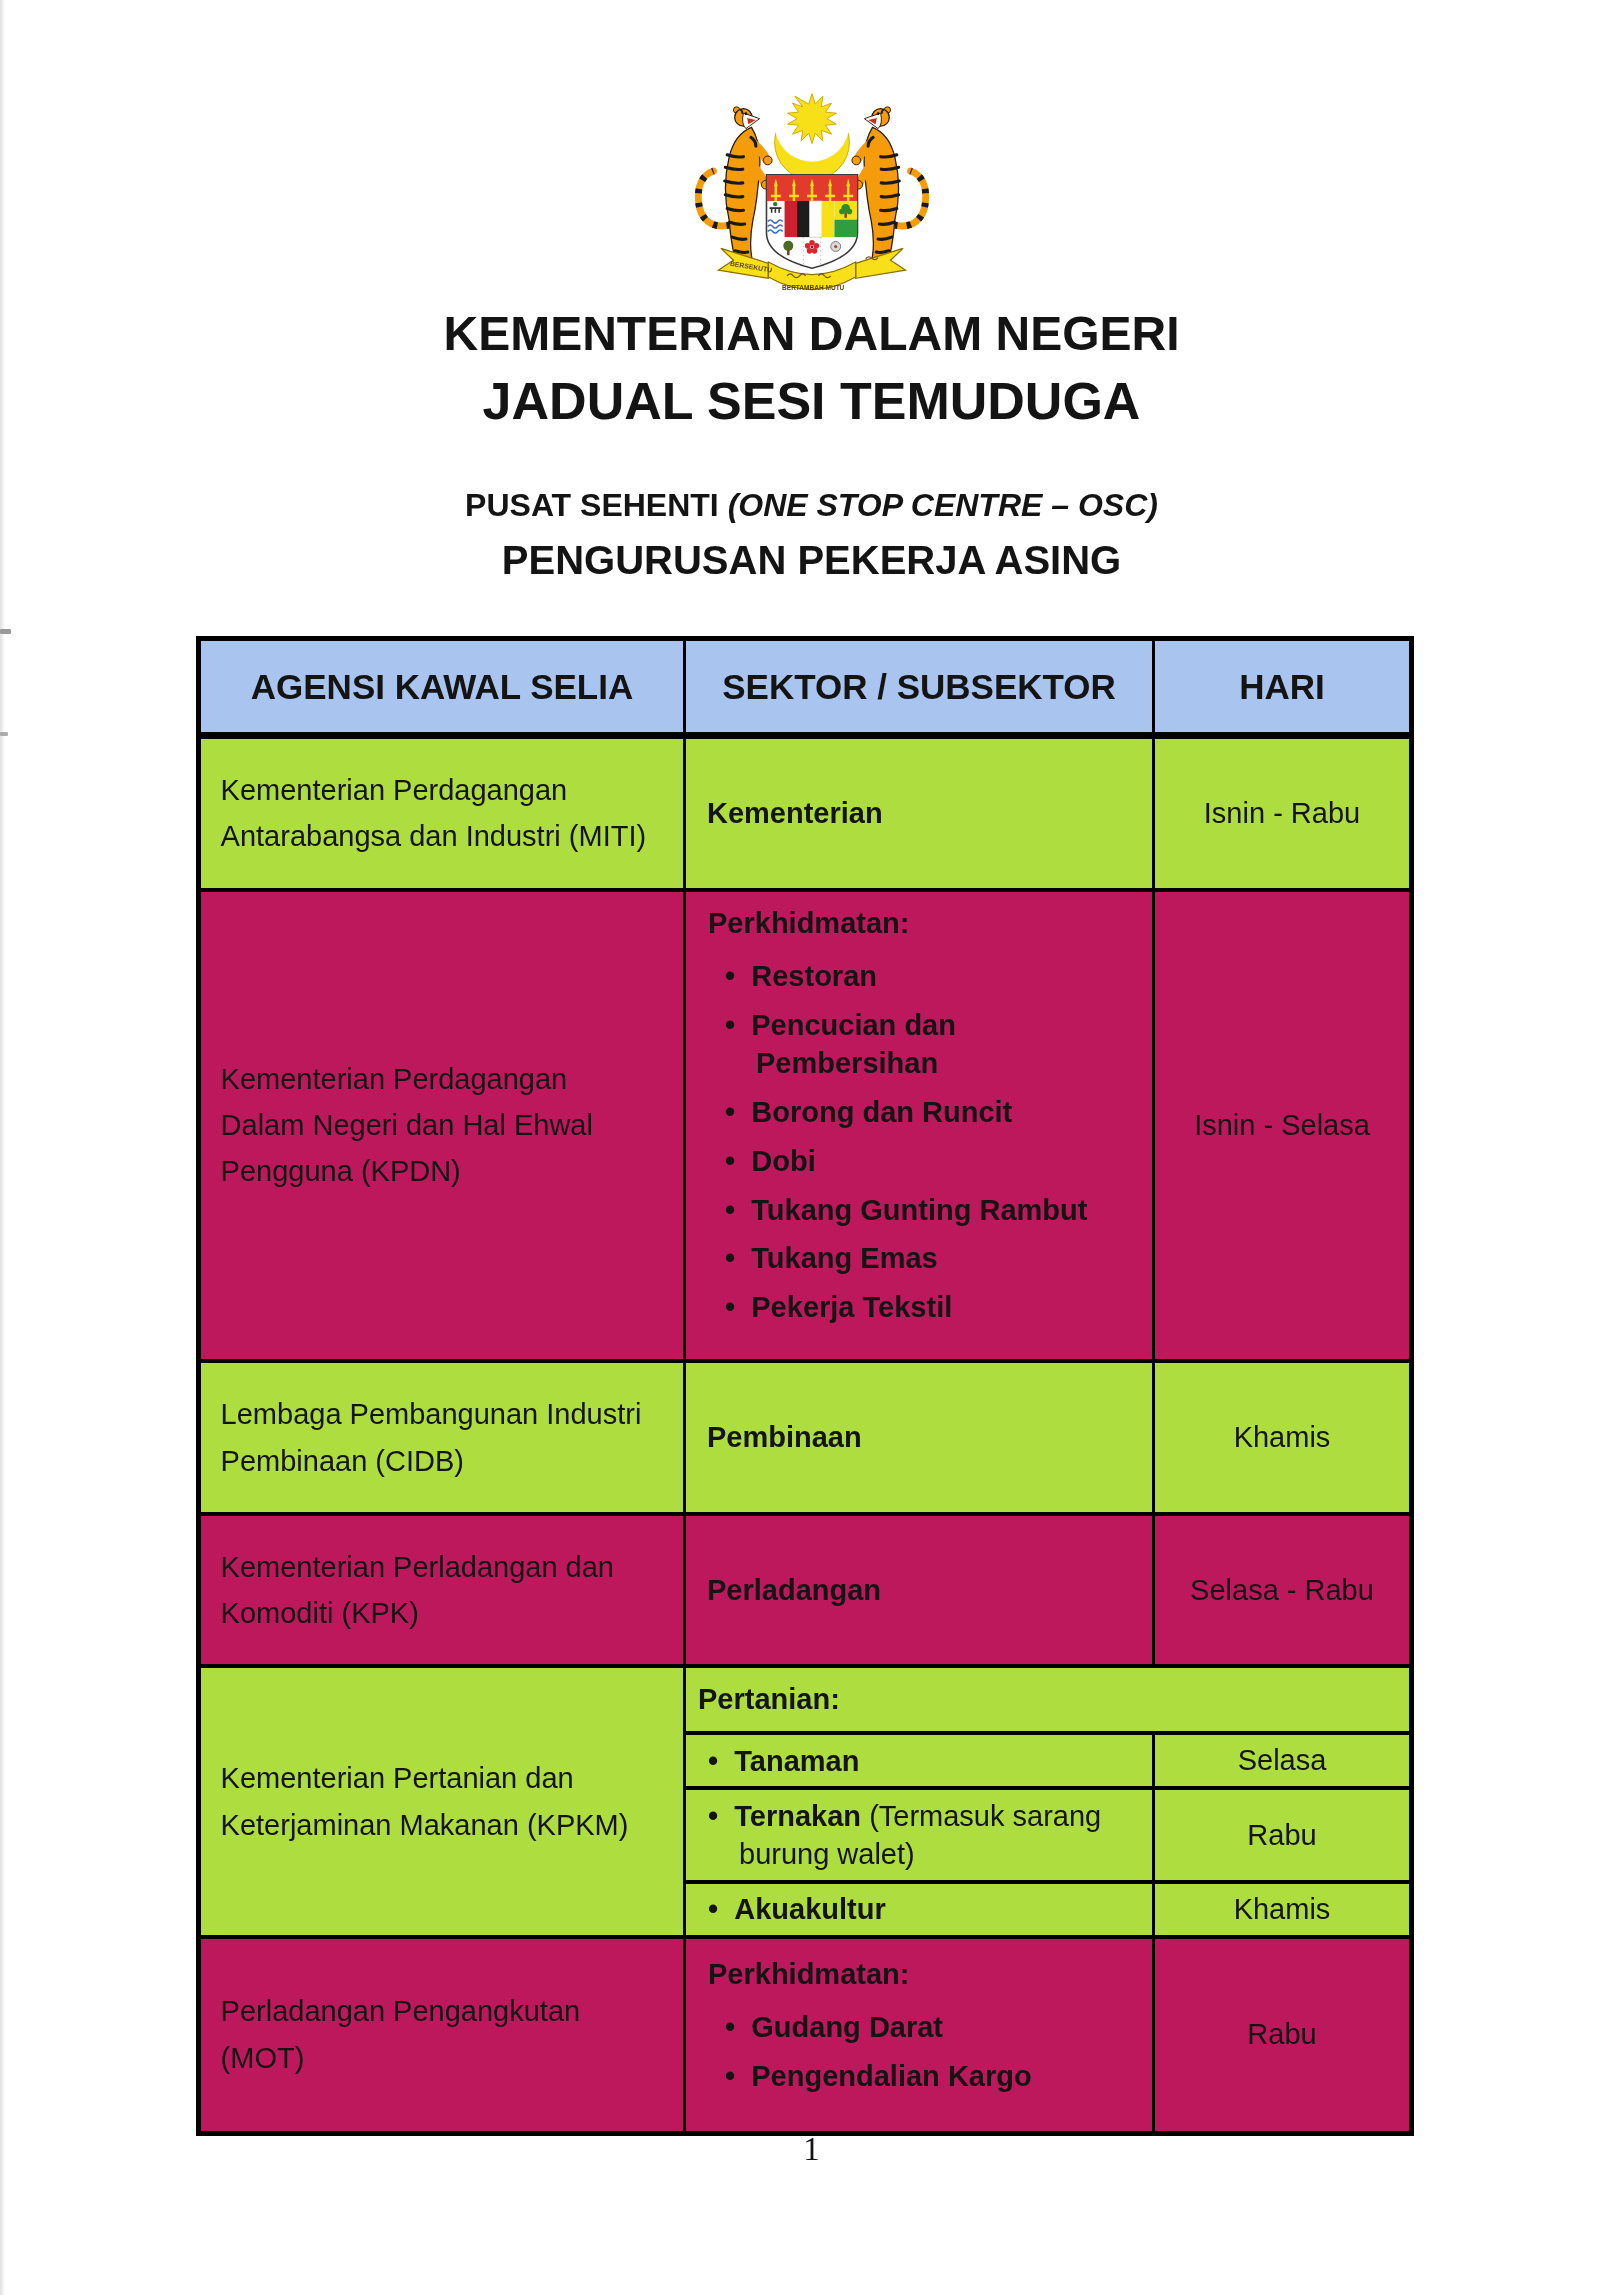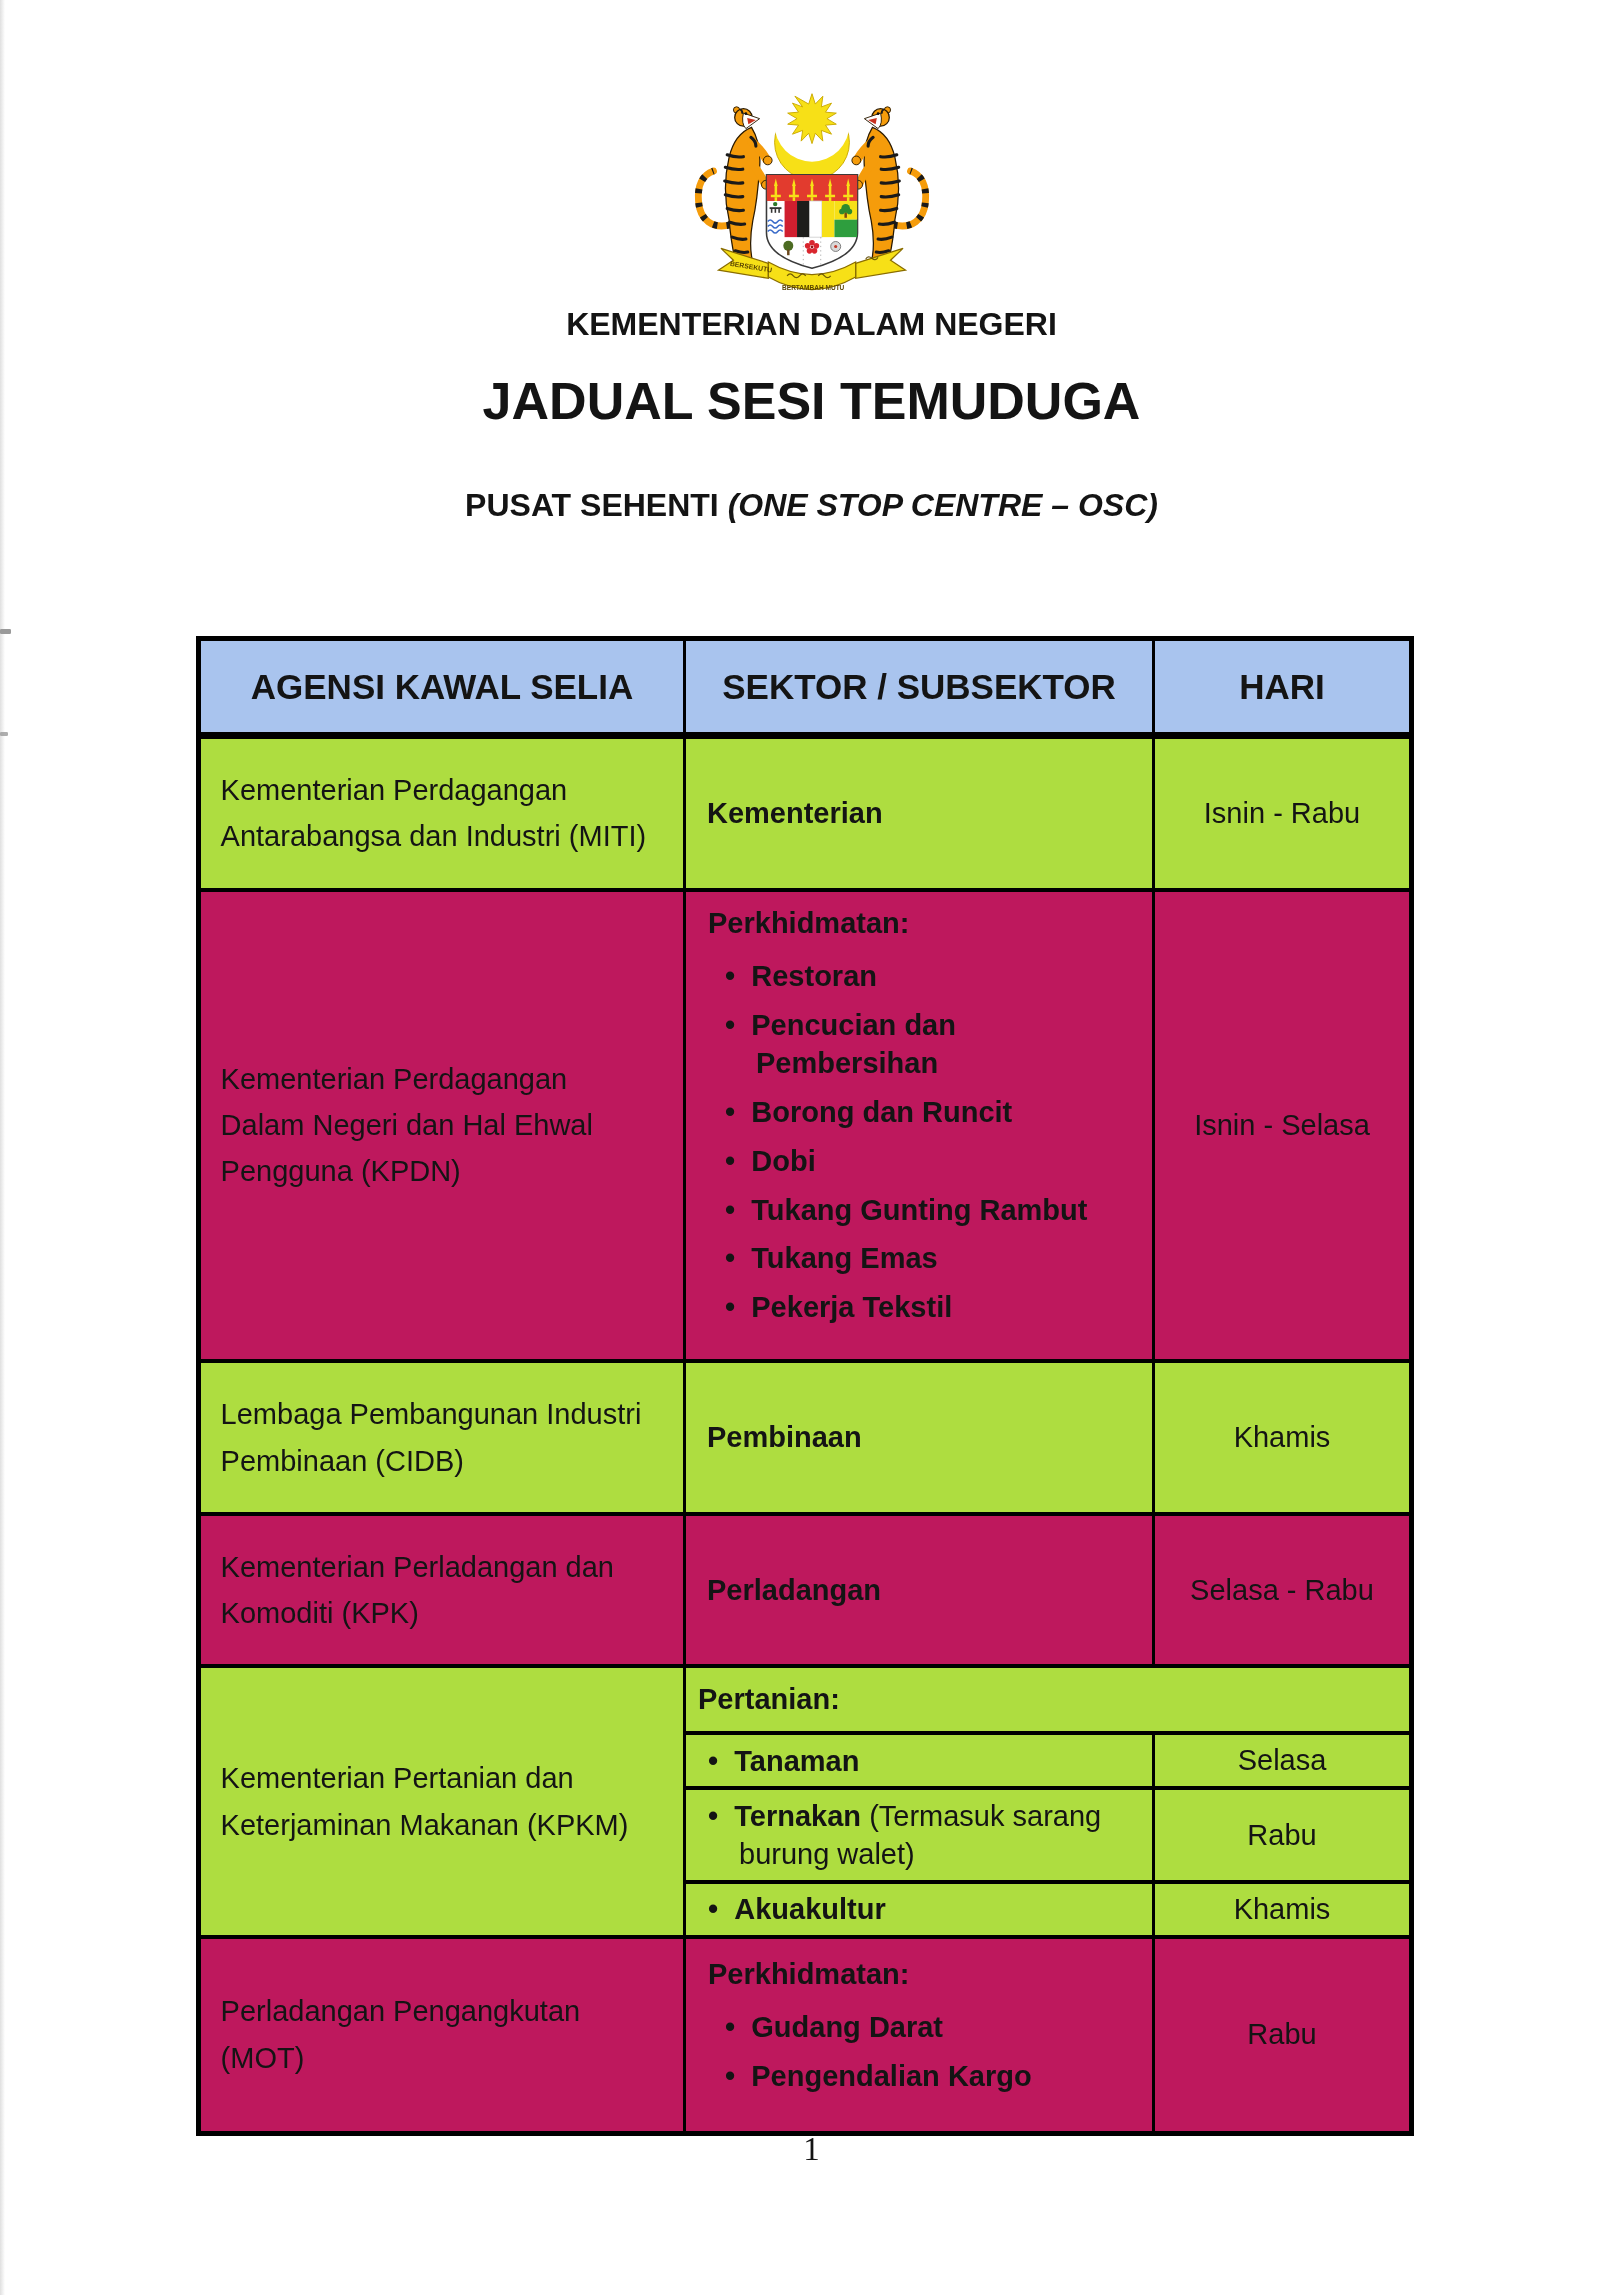--- a/index.html
+++ b/index.html
@@ -8,21 +8,21 @@
   .scan-edge{position:absolute;left:0;top:0;width:4.6px;height:2295px;
     background:linear-gradient(90deg,#cfcfcf,#ffffff);opacity:.65;}
   .scan-mark{position:absolute;background:#9a9a9a;border-radius:1.3px;}
   .m1{left:0;top:629px;width:10.5px;height:4.6px;}
   .m2{left:0;top:732px;width:7.9px;height:3.9px;opacity:.8;}
 
   .crest{position:absolute;top:80px;left:681px;}
   .crest text{font-family:"Liberation Sans",sans-serif;font-weight:bold;}
 
   .title{position:absolute;left:0;width:1623px;text-align:center;font-weight:bold;white-space:pre;}
-  .t1{top:306px;font-size:32px;}
+  .t1{top:306px;font-size:48px;}
   .t2{top:371px;font-size:52px;}
   .t3{top:487px;font-size:32px;}
   .t3 .it{font-style:italic;}
   .t4{top:538px;font-size:40px;}
 
   table.tbl{position:absolute;top:636px;left:196px;width:1212px;border-collapse:collapse;
     table-layout:fixed;background:#ffffff;border:5.9px solid #000;}
   col.c1{width:486px;} col.c2{width:469px;} col.c3{width:258px;}
   th,td{border:3.3px solid #000;overflow:hidden;}
   th{border-top-width:5.2px;border-bottom-width:7.9px;background:#a9c4ee;
@@ -194,20 +194,21 @@
       <path d="M220,314 q5,-6 10,0 q5,6 10,0"></path>
       <path d="M296,286 q5,-6 10,0 q5,6 10,0" transform="rotate(-9 306 286)"></path>
     </g>
     <text x="78" y="298" transform="rotate(9 78 298)" font-size="11" fill="#5a4500">BERSEKUTU</text>
     <text x="162" y="337" font-size="10.5" fill="#5a4500">BERTAMBAH MUTU</text>
   </svg>
 
   <div class="title t1">KEMENTERIAN DALAM NEGERI</div>
   <div class="title t2">JADUAL SESI TEMUDUGA</div>
   <div class="title t3"><span>PUSAT SEHENTI </span><span class="it">(ONE STOP CENTRE – OSC)</span></div>
+  <div class="title t4">PENGURUSAN PEKERJA ASING</div>
 
   <table class="tbl">
     <colgroup>
         <col class="c1">
         <col class="c2">
         <col class="c3">
       </colgroup>
     <tbody>
         <tr class="r-head">
       <th>AGENSI KAWAL SELIA</th>

